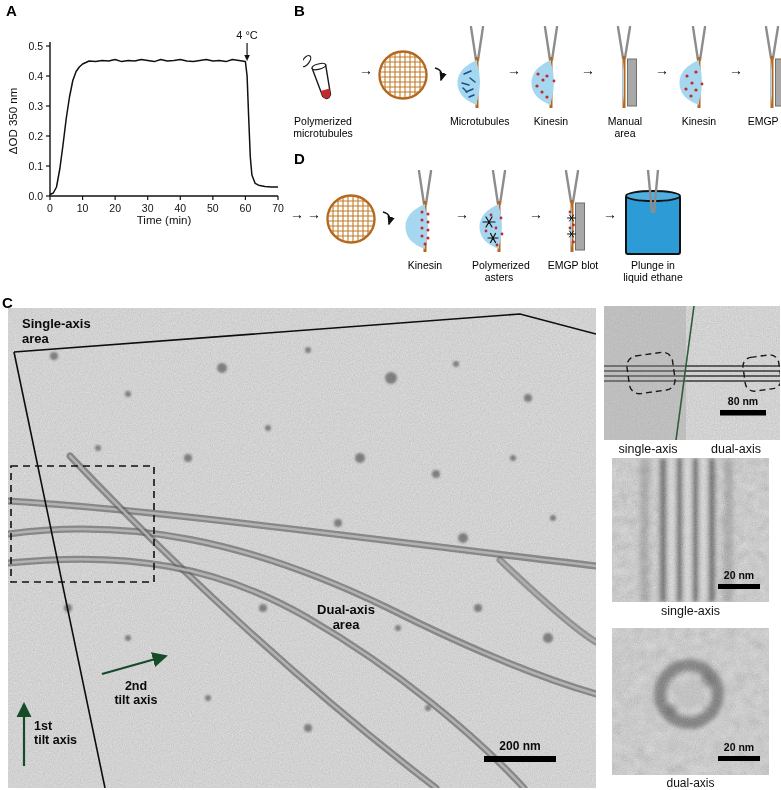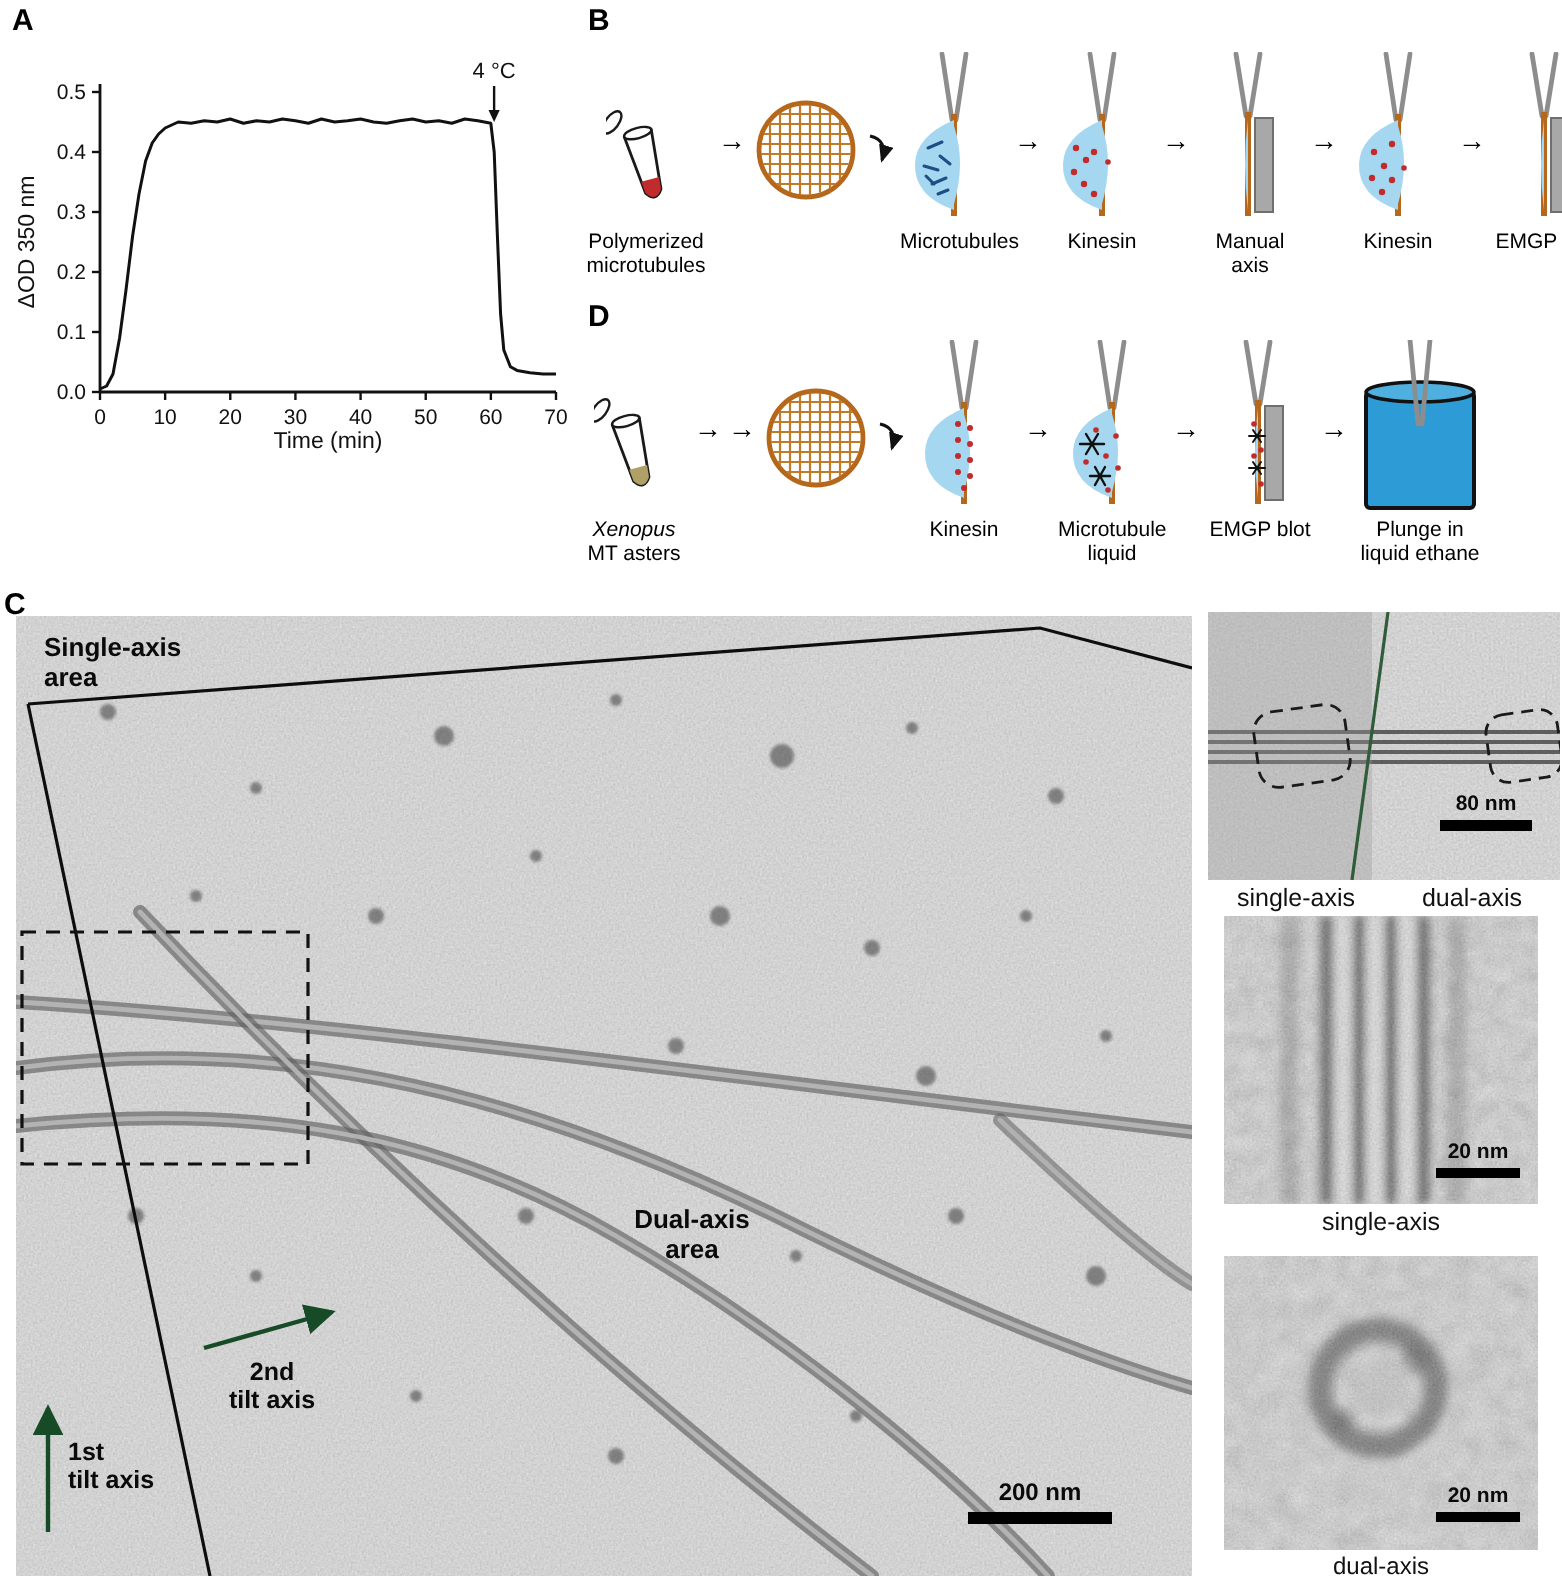--- a/index.html
+++ b/index.html
@@ -161,21 +161,21 @@
     <div class="step">
       <div class="icon">
           <svg width="34" height="88" viewBox="0 0 34 88">
         <path d="M10,1 L15,32" stroke="#8d8d8d" stroke-width="2.4" stroke-linecap="round"></path>
         <path d="M22,1 L17,32" stroke="#8d8d8d" stroke-width="2.4" stroke-linecap="round"></path>
         <line x1="16" y1="30" x2="16" y2="82" stroke="#b5681c" stroke-width="3"></line>
         <path d="M16,34 Q13,56 16,79 Z" fill="#a5d7f0"></path>
         <rect x="19.5" y="33" width="9" height="47" fill="#a8a8a8" stroke="#6f6f6f" stroke-width="1"></rect>
       </svg>
         </div>
-      <div class="lbl narrow">Manual axis</div>
+      <div class="lbl narrow">Manual area</div>
     </div>
 
     <div class="warr">→</div>
 
     <div class="step">
       <div class="icon">
           <svg width="46" height="88" viewBox="0 0 46 88">
         <path d="M17,1 L22,34" stroke="#8d8d8d" stroke-width="2.4" stroke-linecap="round"></path>
         <path d="M29,1 L24,34" stroke="#8d8d8d" stroke-width="2.4" stroke-linecap="round"></path>
         <line x1="23" y1="31" x2="23" y2="82" stroke="#b5681c" stroke-width="3"></line>
@@ -208,33 +208,20 @@
       </svg>
         </div>
       <div class="lbl narrow">EMGP blot</div>
     </div>
 
   </div>
 
   <div class="plabel" style="left:294px;top:150px">D</div>
   <div class="workflow" style="left:290px;top:152px;width:489px;height:142px">
 
-    <div class="step">
-      <div class="icon">
-          <svg width="40" height="58" viewBox="0 0 40 58" style="margin-bottom:6px">
-        <g transform="rotate(-15 20 32)">
-          <path d="M13,16 L27,16 L24,46 Q20,52 16,46 Z" fill="#fff" stroke="#1a1a1a" stroke-width="1.4" stroke-linejoin="round"></path>
-          <path d="M15.4,40 L24.6,40 L24,46 Q20,52 16,46 Z" fill="#b0a066"></path>
-          <ellipse cx="20" cy="16" rx="7" ry="2.6" fill="#fff" stroke="#1a1a1a" stroke-width="1.2"></ellipse>
-          <ellipse cx="9" cy="7.5" rx="6.5" ry="3.2" fill="#fff" stroke="#1a1a1a" stroke-width="1.2" transform="rotate(-38 9 7.5)"></ellipse>
-        </g>
-      </svg>
-        </div>
-      <div class="lbl narrow"><i>Xenopus</i> <span>MT asters</span></div>
-    </div>
 
     <div class="warr">→</div>
 
 
     <div class="warr">→</div>
 
     <div class="step">
       <div class="icon">
           <svg width="52" height="54" viewBox="0 0 52 54" style="margin-bottom:12px">
         <defs>
@@ -304,21 +291,21 @@
         <g fill="#c22b2b">
           <circle cx="10" cy="61" r="1.4"></circle>
               <circle cx="20" cy="58" r="1.4"></circle>
               <circle cx="15" cy="45" r="1.4"></circle>
           <circle cx="21" cy="75" r="1.4"></circle>
               <circle cx="25" cy="48" r="1.4"></circle>
               <circle cx="26" cy="64" r="1.4"></circle>
         </g>
       </svg>
         </div>
-      <div class="lbl narrow">Microtubule liquid</div>
+      <div class="lbl narrow">Polymerized asters</div>
     </div>
 
     <div class="warr">→</div>
 
     <div class="step">
       <div class="icon">
           <svg width="34" height="88" viewBox="0 0 34 88">
         <path d="M10,1 L15,32" stroke="#8d8d8d" stroke-width="2.4" stroke-linecap="round"></path>
         <path d="M22,1 L17,32" stroke="#8d8d8d" stroke-width="2.4" stroke-linecap="round"></path>
         <line x1="16" y1="30" x2="16" y2="82" stroke="#b5681c" stroke-width="3"></line>

